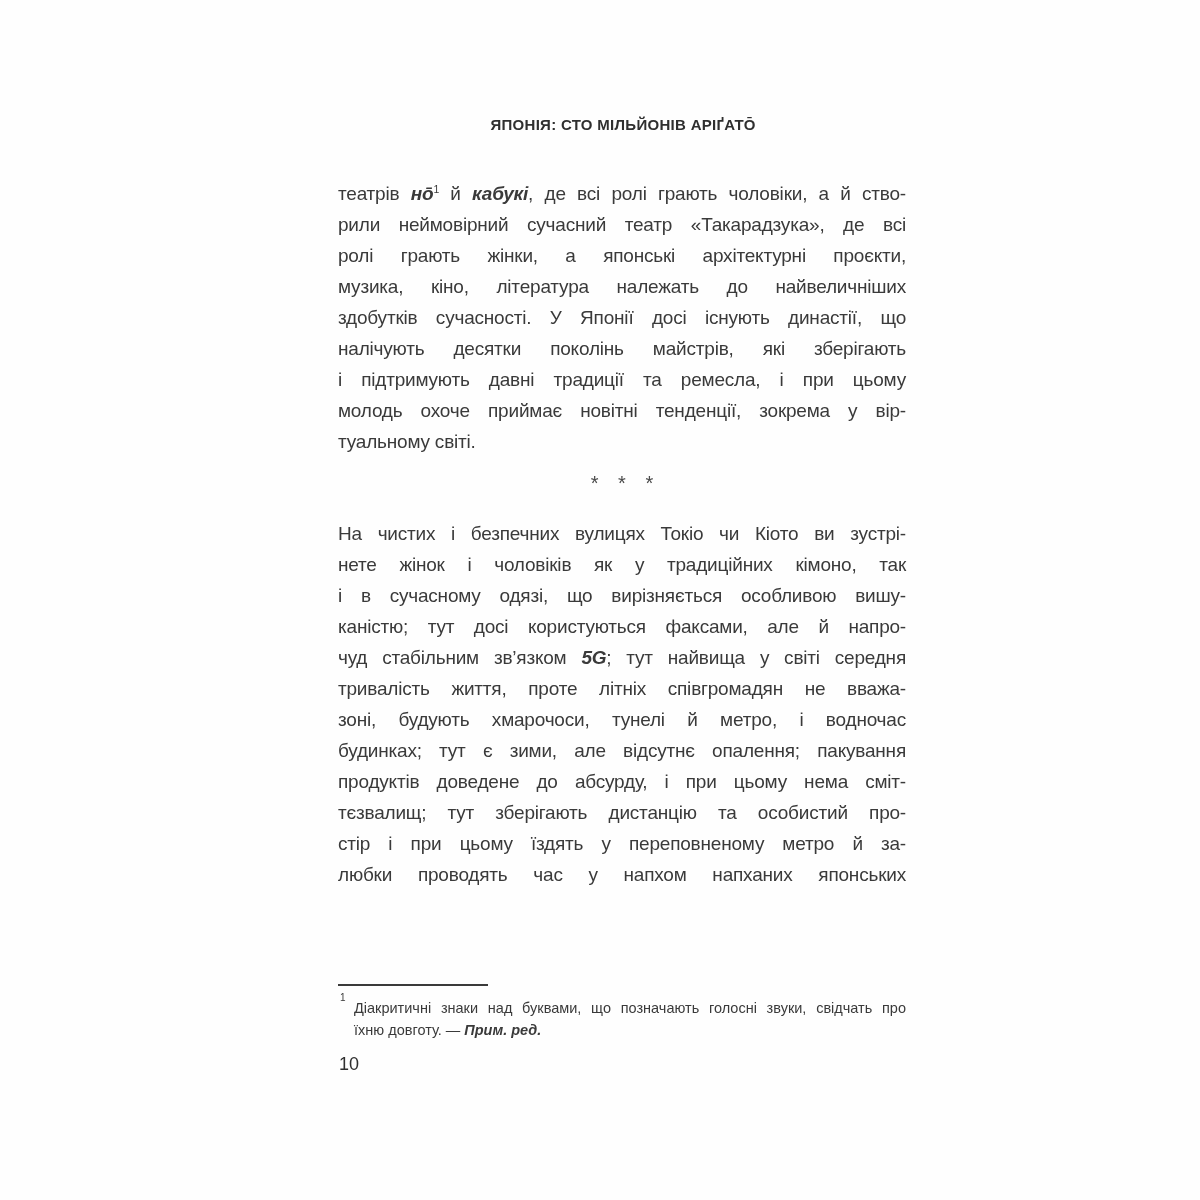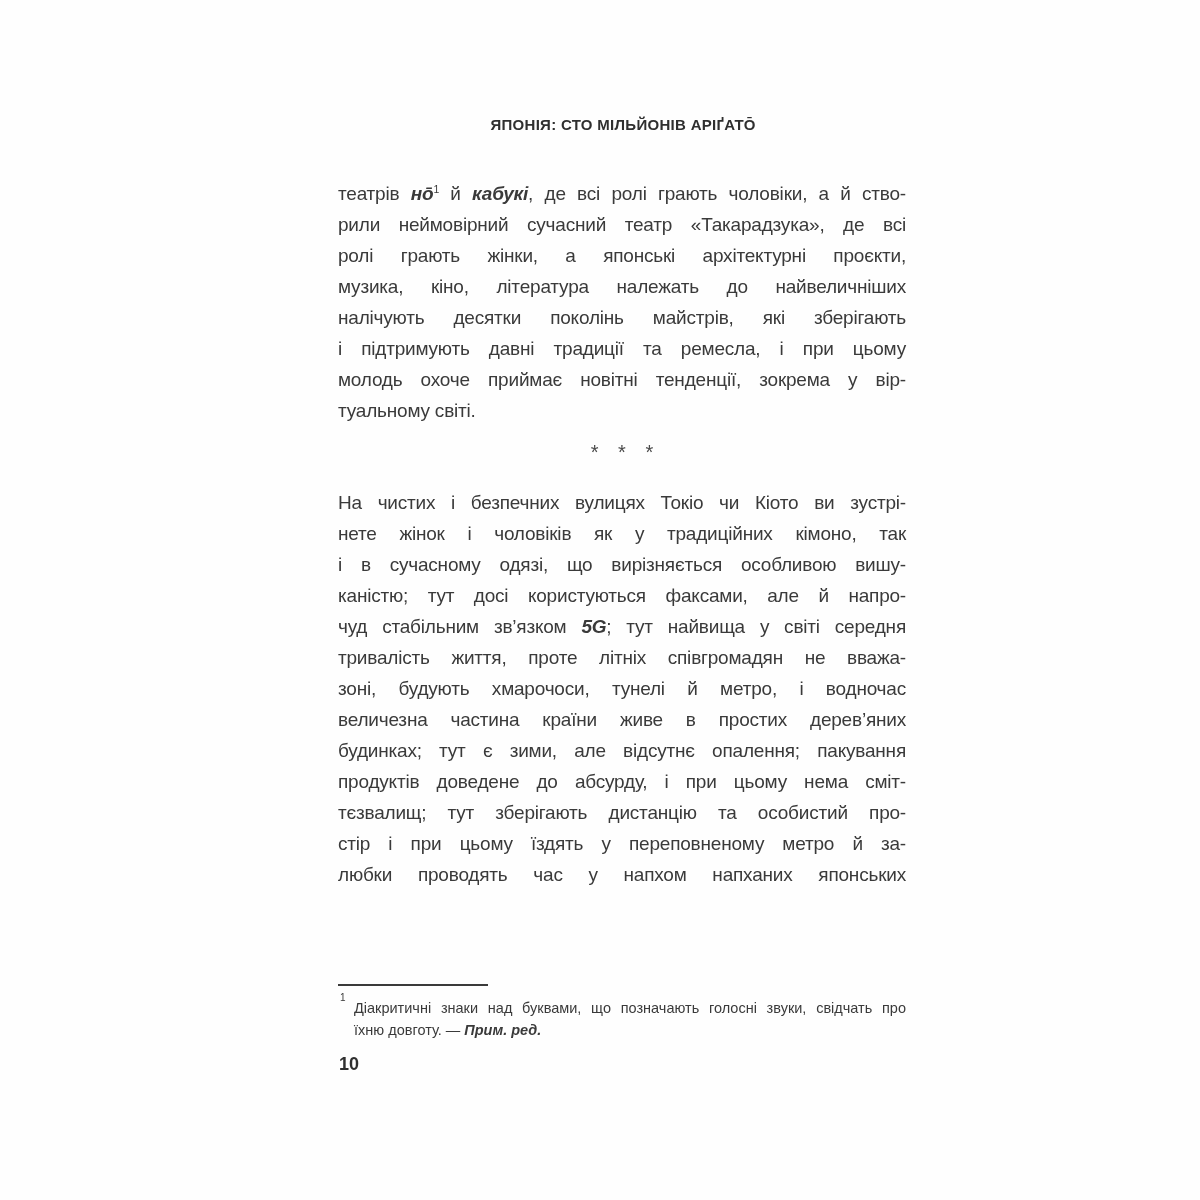--- a/index.html
+++ b/index.html
@@ -84,54 +84,54 @@
     color: #3a3a3a;
   }
   .footnote-text .line.last {
     text-align-last: left;
   }
   .page-number {
     position: absolute;
     left: 339px;
     top: 1054px;
     font-size: 18px;
-    font-weight: 700;
+    font-weight: 400;
     color: #2f2f2f;
   }
 </style>
 </head>
 <body>
 
 <div class="page">
 
   <div class="running-header">ЯПОНІЯ: СТО МІЛЬЙОНІВ АРІҐАТО̄</div>
 
   <div class="text-column">
     <div class="paragraph">
         <div class="line"><span>театрів </span><span class="it">но̄</span><sup>1</sup><span> й </span><span class="it">кабукі</span><span>, де всі ролі грають чоловіки, а й ство-</span></div>
         <div class="line"><span>рили неймовірний сучасний театр «Такарадзука», де всі</span></div>
         <div class="line"><span>ролі грають жінки, а японські архітектурні проєкти,</span></div>
         <div class="line"><span>музика, кіно, література належать до найвеличніших</span></div>
+        <div class="line"><span>здобутків сучасності. У Японії досі існують династії, що</span></div>
         <div class="line"><span>налічують десятки поколінь майстрів, які зберігають</span></div>
         <div class="line"><span>і підтримують давні традиції та ремесла, і при цьому</span></div>
         <div class="line"><span>молодь охоче приймає новітні тенденції, зокрема у вір-</span></div>
         <div class="line last"><span>туальному світі.</span></div>
       </div>
 
     <div class="separator">* * *</div>
 
     <div class="paragraph">
         <div class="line"><span>На чистих і безпечних вулицях Токіо чи Кіото ви зустрі-</span></div>
         <div class="line"><span>нете жінок і чоловіків як у традиційних кімоно, так</span></div>
         <div class="line"><span>і в сучасному одязі, що вирізняється особливою вишу-</span></div>
         <div class="line"><span>каністю; тут досі користуються факсами, але й напро-</span></div>
         <div class="line"><span>чуд стабільним зв’язком </span><span class="it">5G</span><span>; тут найвища у світі середня</span></div>
         <div class="line"><span>тривалість життя, проте літніх співгромадян не вважа-</span></div>
         <div class="line"><span>зоні, будують хмарочоси, тунелі й метро, і водночас</span></div>
-        <div class="line"><span>величезна частина країни живе в простих дерев’яних</span></div>
         <div class="line"><span>будинках; тут є зими, але відсутнє опалення; пакування</span></div>
         <div class="line"><span>продуктів доведене до абсурду, і при цьому нема сміт-</span></div>
         <div class="line"><span>тєзвалищ; тут зберігають дистанцію та особистий про-</span></div>
         <div class="line"><span>стір і при цьому їздять у переповненому метро й за-</span></div>
         <div class="line"><span>любки проводять час у напхом напханих японських</span></div>
       </div>
   </div>
 
   <div class="footnote">
     <div class="footnote-rule"></div>

